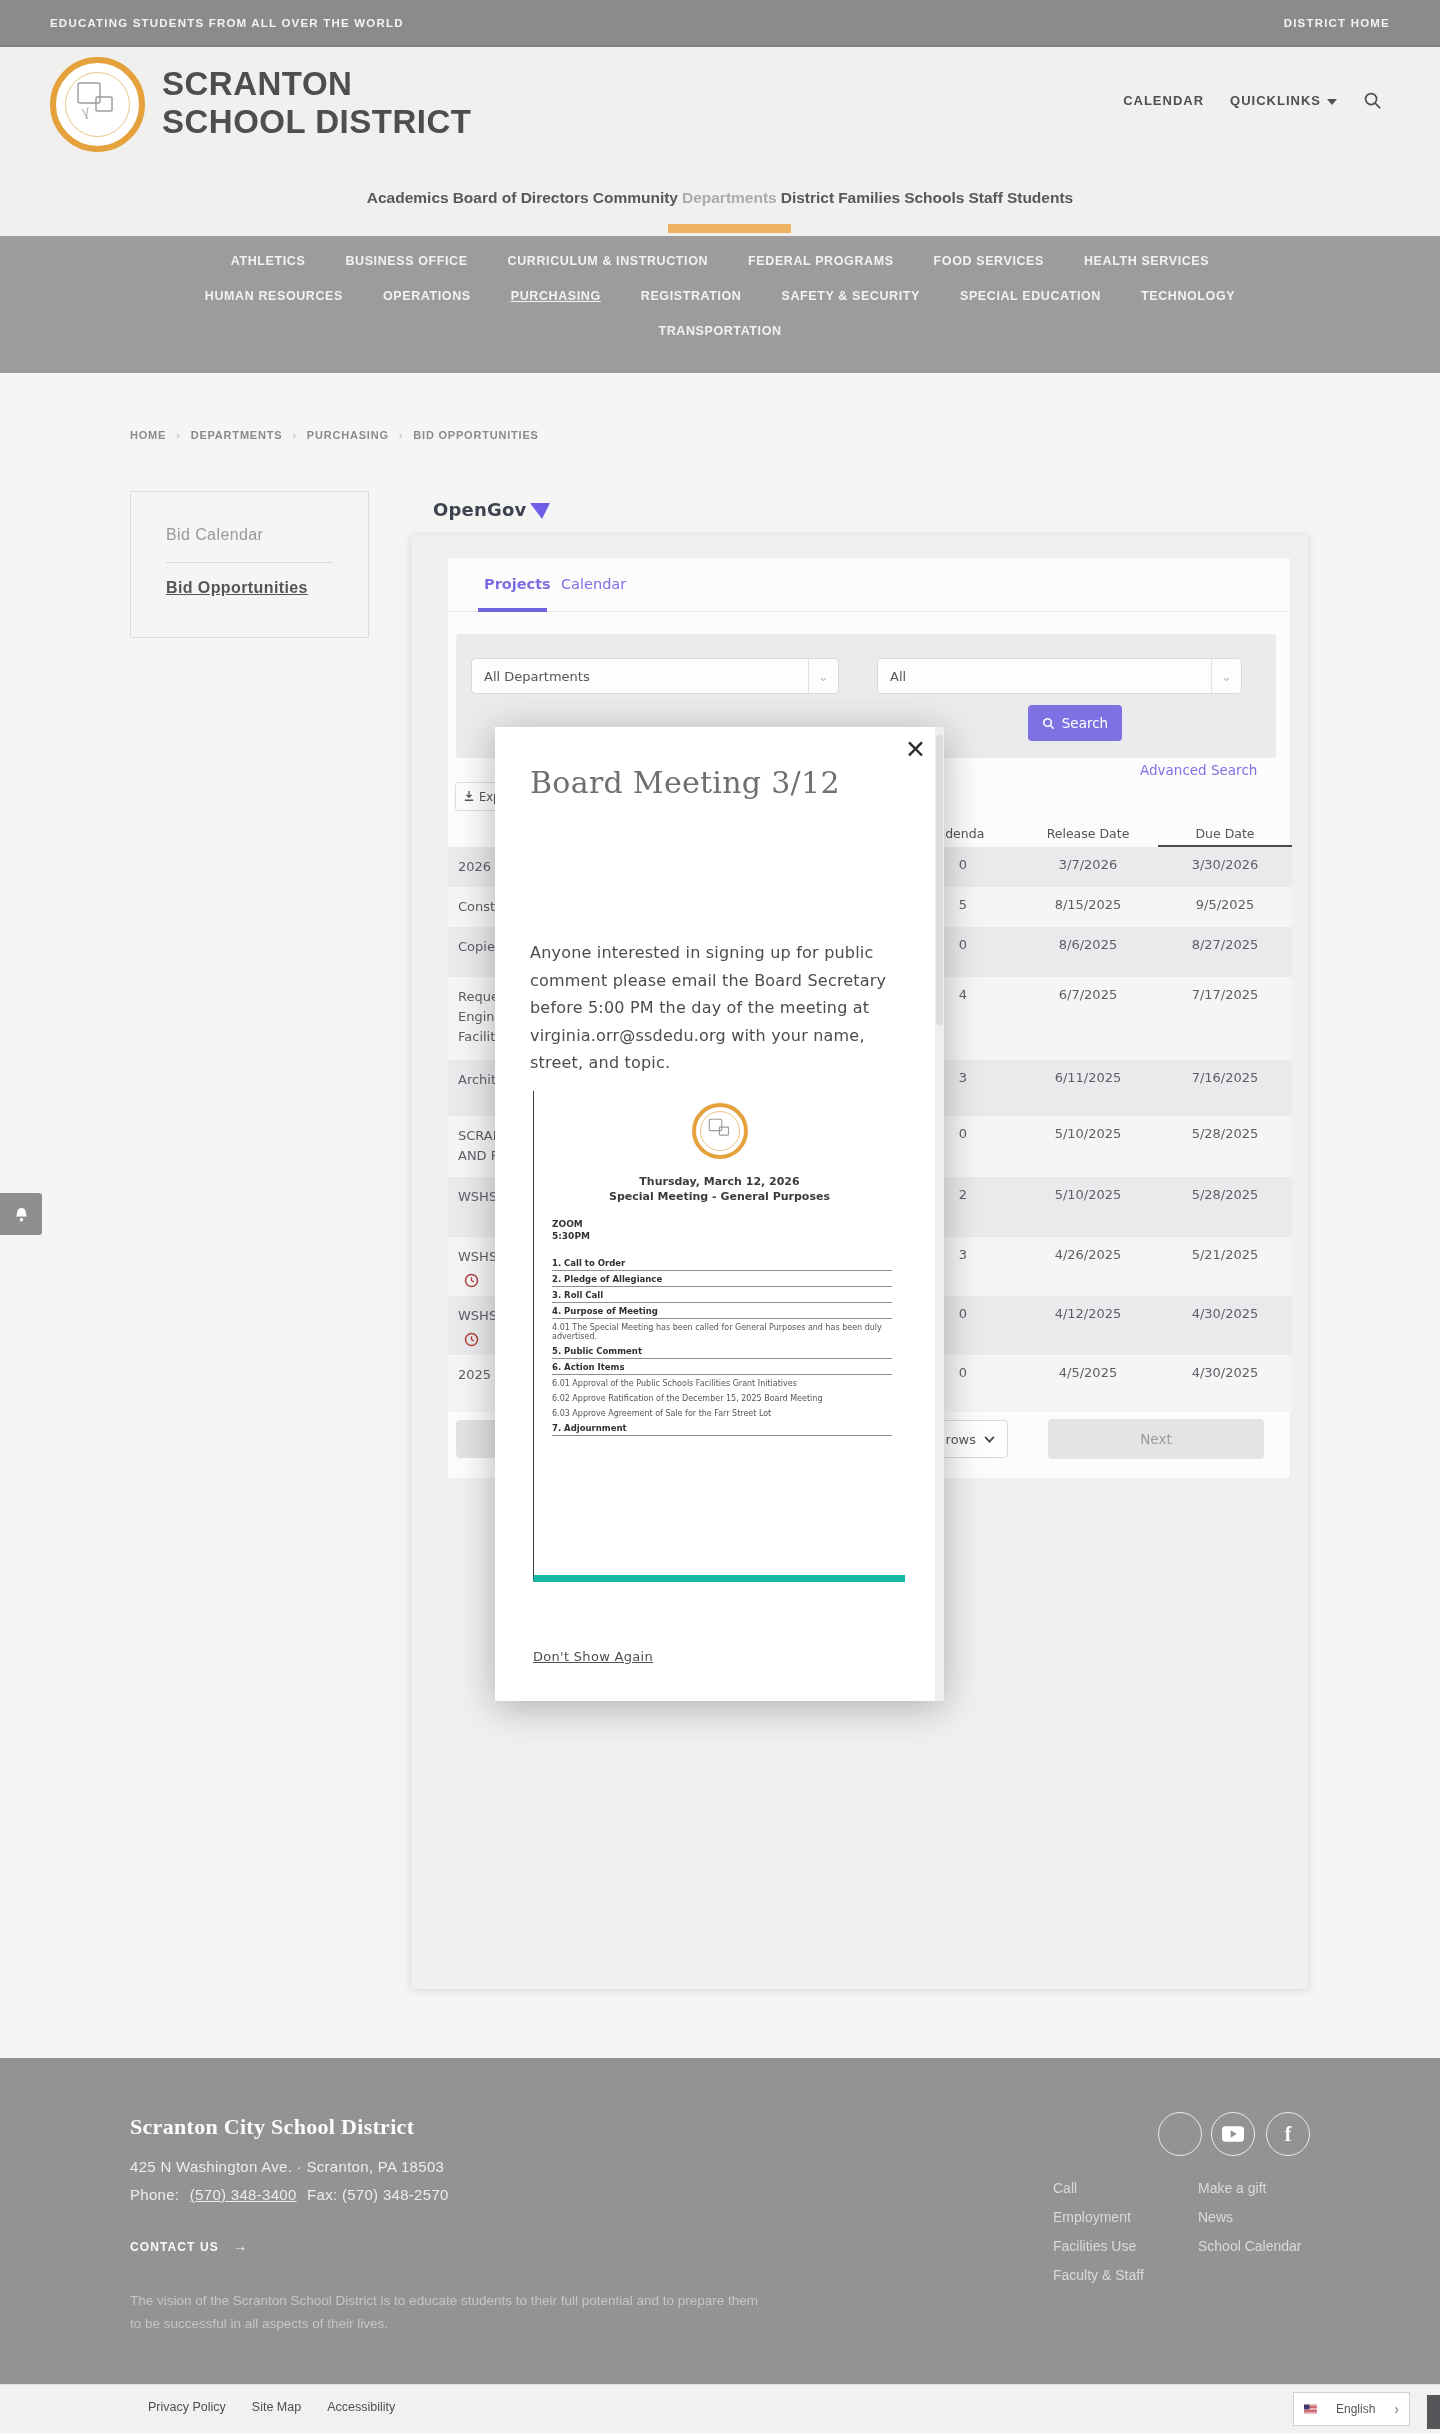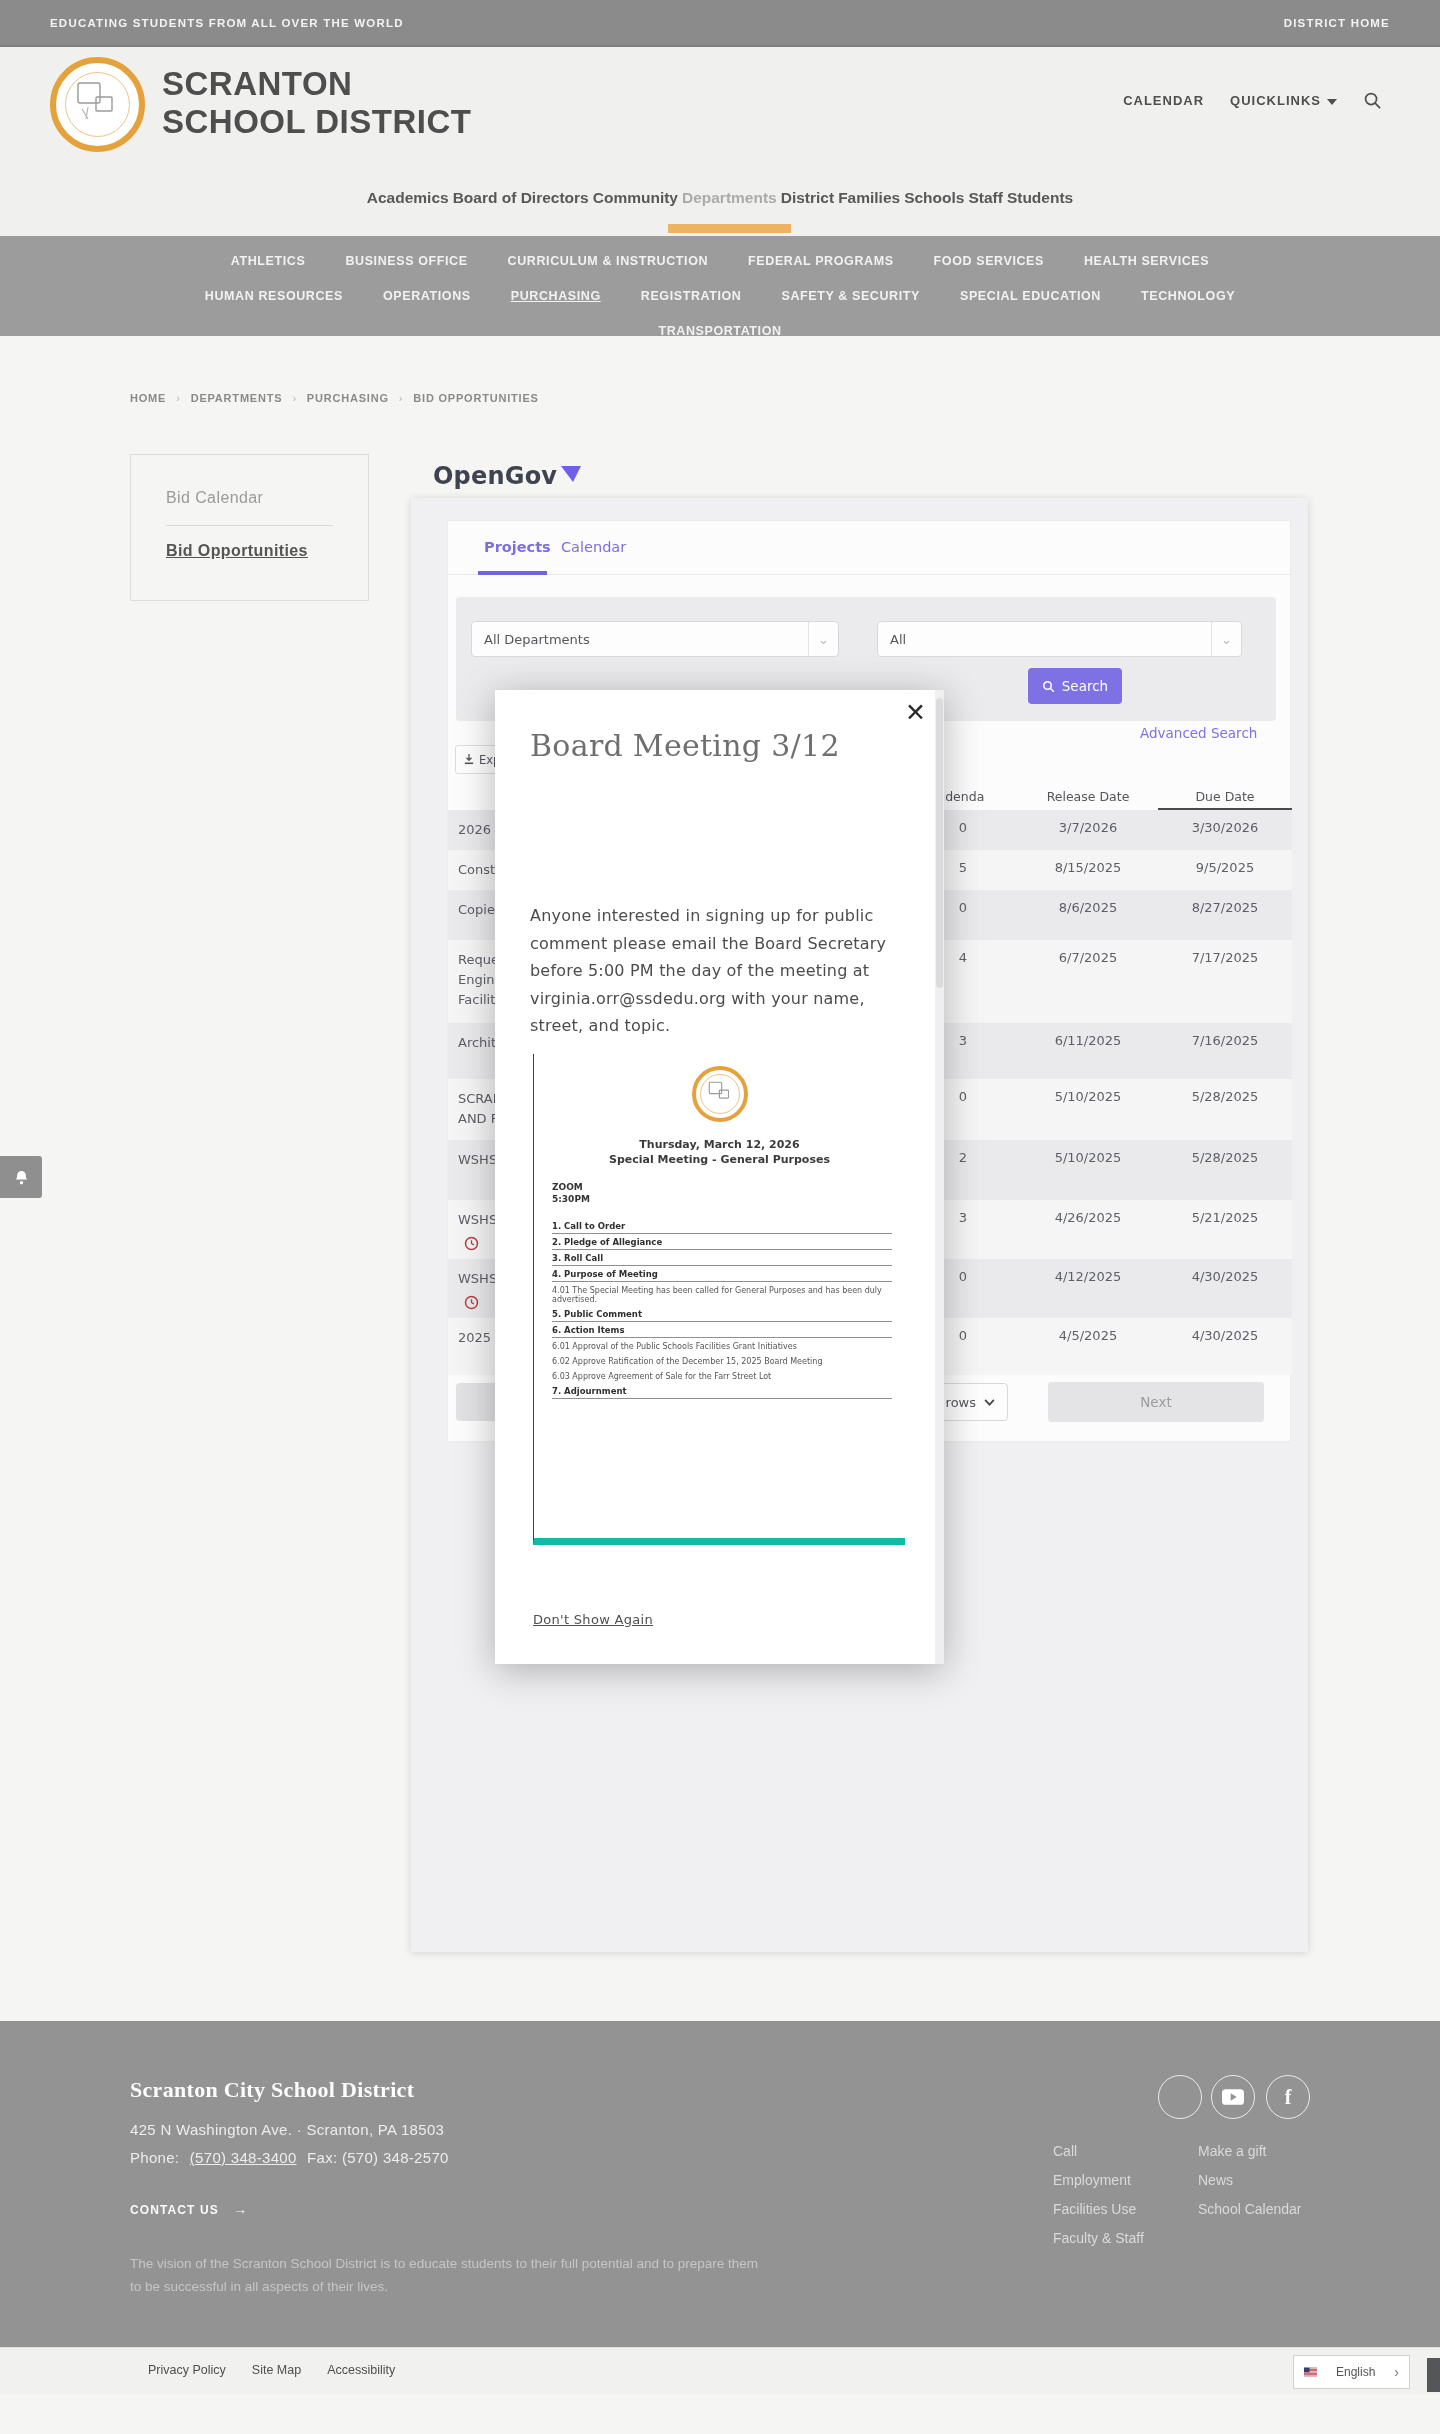--- a/index.html
+++ b/index.html
@@ -19,39 +19,39 @@
   .hdr-link { font-size:13px; font-weight:bold; letter-spacing:1px; color:#4f4f4f; cursor:pointer; }
   .caret-down { display:inline-block; width:0; height:0; border-left:5px solid transparent; border-right:5px solid transparent; border-top:6px solid #4f4f4f; vertical-align:middle; margin-left:6px; }
 
   
   .mainnav { height:76px; background:#f0f0ef; display:flex; justify-content:center; align-items:center; position:relative; }
   .mainnav .nav-item { font-size:15.5px; font-weight:bold; color:#585858; cursor:pointer; position:relative; padding:26px 2px; }
   .mainnav .nav-item.active { color:#ababab; }
   .mainnav .nav-item.active::after { content:""; position:absolute; left:-12px; right:-12px; bottom:0; height:9px; background:#eeb263; }
 
   
-  .subnav { height:100px; background:#9c9c9c; padding-top:18px; }
+  .subnav { height:137px; background:#9c9c9c; padding-top:18px; }
   .subnav .row { display:flex; justify-content:center; gap:40px; margin-bottom:21px; }
   .subnav .sn-item { color:#f2f2f2; font-size:12.5px; font-weight:bold; letter-spacing:.6px; cursor:pointer; }
   .subnav .sn-item.active { text-decoration:underline; }
 
   
   .content { position:relative; height:1685px; background:#f5f5f4; }
   .breadcrumb { position:absolute; left:130px; top:56px; font-size:11px; font-weight:bold; letter-spacing:.8px; color:#8a8a8a; }
   .breadcrumb .sep { color:#b5b5b5; margin:0 10px; font-weight:normal; }
   .breadcrumb .crumb { cursor:pointer; }
 
   .side-box { position:absolute; left:130px; top:118px; width:239px; height:147px; border:1px solid #ddddda; }
   .side-item1 { margin:34px 0 0 35px; font-size:16px; color:#9a9a9a; letter-spacing:.4px; cursor:pointer; }
   .side-divider { margin:18px 35px 0 35px; border-top:1px solid #d9d9d6; }
   .side-item2 { margin:16px 0 0 35px; font-size:16px; font-weight:bold; color:#555; letter-spacing:.4px; text-decoration:underline; cursor:pointer; }
 
   .og { font-family:"DejaVu Sans", sans-serif; }
   .og-logo { position:absolute; left:433px; top:126px; display:flex; align-items:flex-start; gap:3px; }
-  .og-logo .og-word { font-family:"DejaVu Sans", sans-serif; font-size:24px; font-weight:600; color:#3e4350; letter-spacing:.2px; }
+  .og-logo .og-word { font-family:"DejaVu Sans", sans-serif; font-size:18px; font-weight:600; color:#3e4350; letter-spacing:.2px; }
 
   .panel { position:absolute; left:411px; top:162px; width:897px; height:1454px; background:#f0f0f2; box-shadow:0 1px 8px rgba(0,0,0,.14); }
   .card { position:absolute; left:36px; top:22px; width:844px; height:922px; background:#fcfcfd; border:1px solid #ececee; }
   .tabs { position:relative; height:54px; border-bottom:1px solid #e9e9eb; }
   .tab { position:absolute; top:18px; font-size:14.5px; color:#7b6fe2; cursor:pointer; }
   .tab.projects { left:36px; font-weight:bold; }
   .tab.calendar { left:113px; }
   .tab-underline { position:absolute; left:30px; bottom:-1px; width:69px; height:4px; background:#6f63e0; }
 
   .filterbox { position:absolute; left:8px; top:76px; width:820px; height:124px; background:#ebebed; border-radius:4px; }

